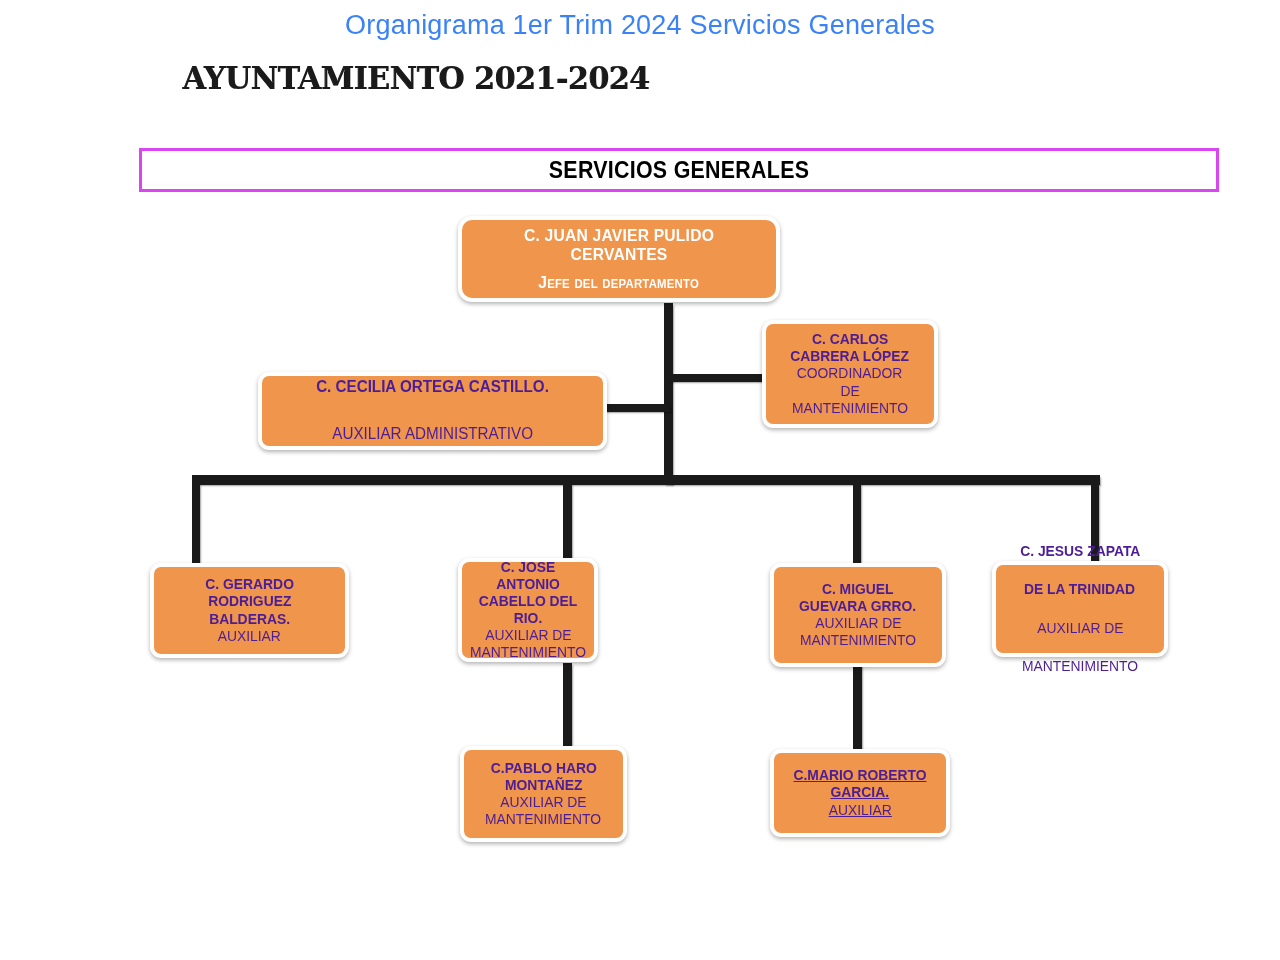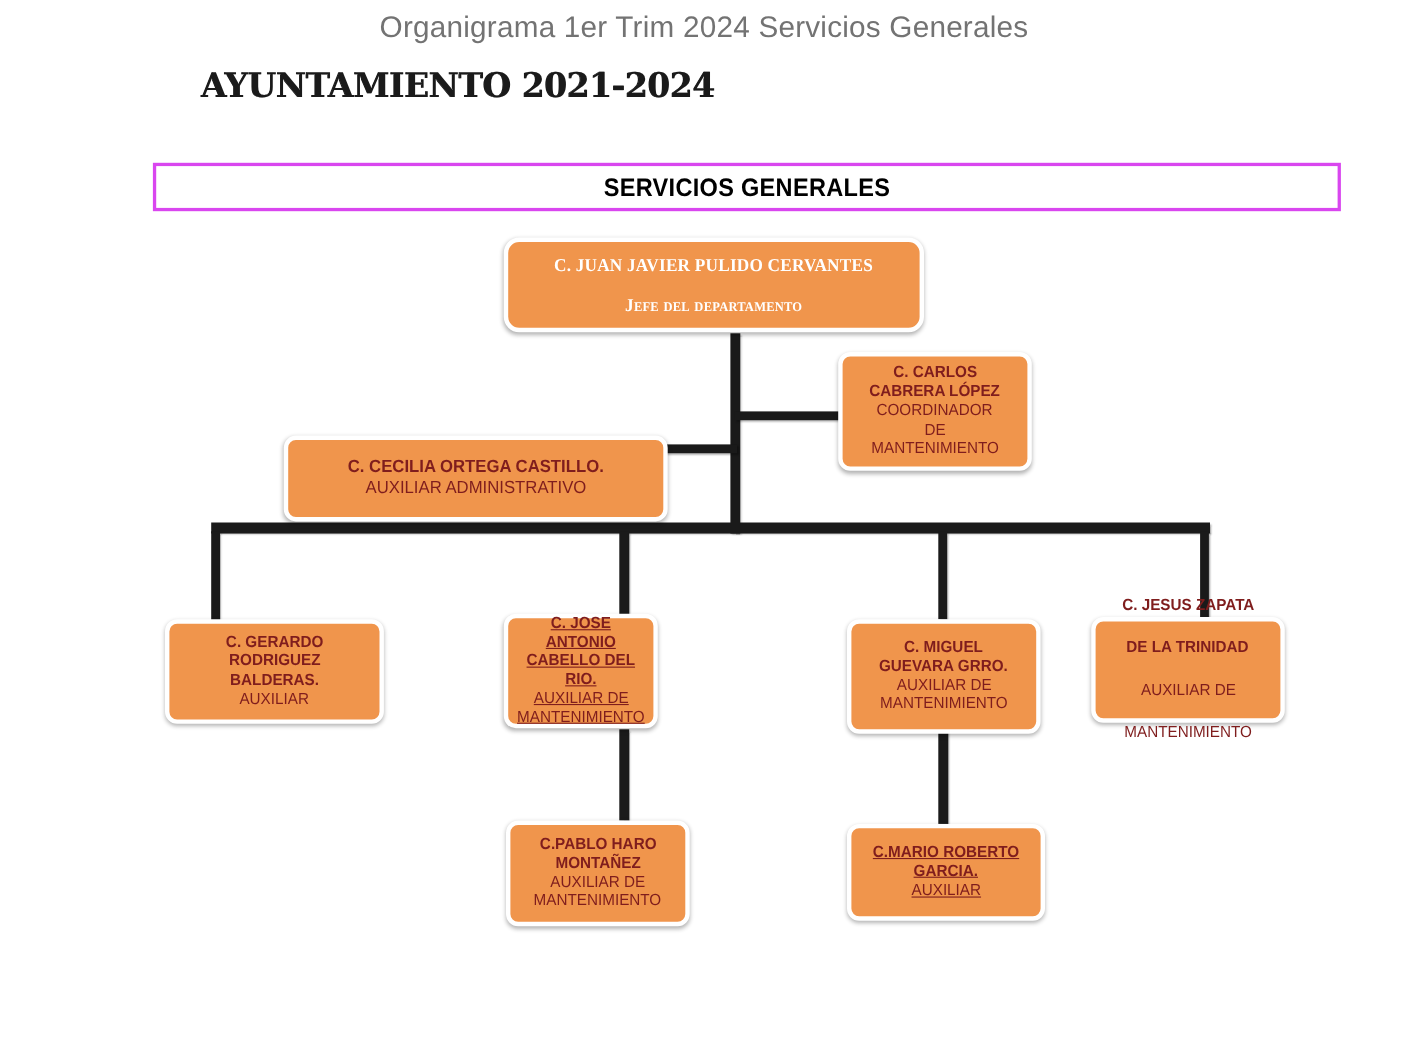--- a/index.html
+++ b/index.html
@@ -23,21 +23,21 @@
   }
 
   
   .doc-title {
     position: absolute;
     left: 0;
     top: 10px;
     width: 1280px;
     text-align: center;
     font-size: 27px;
-    color: #737373;
+    color: #3b82f6;
     font-family: "Liberation Sans", sans-serif;
     letter-spacing: 0.2px;
     white-space: nowrap;
   }
 
   .ayto-title {
     position: absolute;
     left: 183px;
     top: 60px;
     font-family: "DejaVu Serif", serif;
@@ -87,21 +87,21 @@
     background: #F0954C;
     border: 4px solid #ffffff;
     border-radius: 11px;
     box-shadow: 0 2px 4px rgba(0,0,0,0.30);
     display: flex;
     flex-direction: column;
     align-items: center;
     justify-content: center;
     text-align: center;
     line-height: 1.17;
-    color: #7f1d1d;
+    color: #4c1d95;
     padding: 2px 4px;
   }
   .node .nm {
     font-weight: bold;
     transform: scaleX(0.95);
   }
   .node .rl {
     font-weight: normal;
     transform: scaleX(0.95);
   }
@@ -149,46 +149,46 @@
   <div class="conn" style="left:192px; top:475px; width:908px; height:10px;"></div>
 
   <div class="conn" style="left:192px; top:483px; width:8px; height:82px;"></div>
   <div class="conn" style="left:563px; top:483px; width:9px; height:78px;"></div>
   <div class="conn" style="left:853px; top:483px; width:8px; height:80px;"></div>
   <div class="conn" style="left:1091px; top:483px; width:8px; height:80px;"></div>
 
   <div class="conn" style="left:563px; top:663px; width:9px; height:83px;"></div>
   <div class="conn" style="left:853px; top:660px; width:9px; height:89px;"></div>
 
-  <div class="node top" style="left:458px; top:216px; width:382px; height:86px;font-family:Liberation Serif, serif;">
+  <div class="node top" style="left:458px; top:216px; width:322px; height:86px;">
     <div class="nm">C. JUAN JAVIER PULIDO CERVANTES</div>
     <div class="rl">Jefe del departamento</div>
   </div>
 
   <div class="node small" style="left:762px; top:320px; width:176px; height:108px;">
     <div class="nm">C. CARLOS</div>
     <div class="nm">CABRERA LÓPEZ</div>
     <div class="rl">COORDINADOR</div>
     <div class="rl">DE</div>
     <div class="rl">MANTENIMIENTO</div>
   </div>
 
-  <div class="node mid-wide" style="left:258px; top:396px; width:349px; height:78px;">
+  <div class="node mid-wide" style="left:258px; top:372px; width:349px; height:78px;justify-content:space-between;">
     <div class="nm">C. CECILIA ORTEGA CASTILLO.</div>
     <div class="rl">AUXILIAR ADMINISTRATIVO</div>
   </div>
 
   <div class="node small" style="left:150px; top:563px; width:199px; height:95px;">
     <div class="nm">C. GERARDO</div>
     <div class="nm">RODRIGUEZ</div>
     <div class="nm">BALDERAS.</div>
     <div class="rl">AUXILIAR</div>
   </div>
 
-  <div class="node small" style="left:458px; top:558px; width:140px; height:104px;text-decoration:underline;">
+  <div class="node small" style="left:458px; top:558px; width:140px; height:104px;">
     <div class="nm">C. JOSE ANTONIO</div>
     <div class="nm">CABELLO DEL RIO.</div>
     <div class="rl">AUXILIAR DE</div>
     <div class="rl">MANTENIMIENTO</div>
   </div>
 
   <div class="node small" style="left:770px; top:563px; width:176px; height:104px;">
     <div class="nm">C. MIGUEL</div>
     <div class="nm">GUEVARA GRRO.</div>
     <div class="rl">AUXILIAR DE</div>

